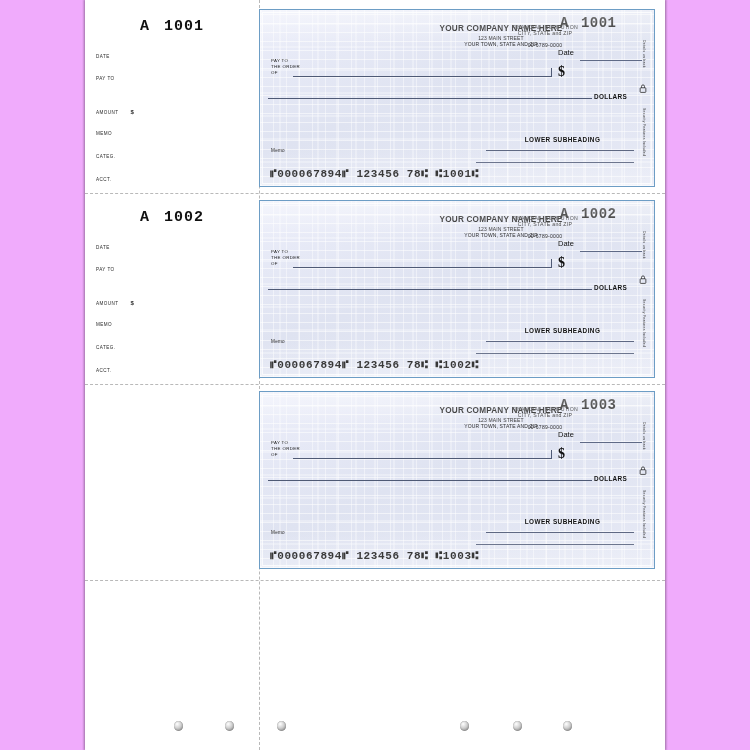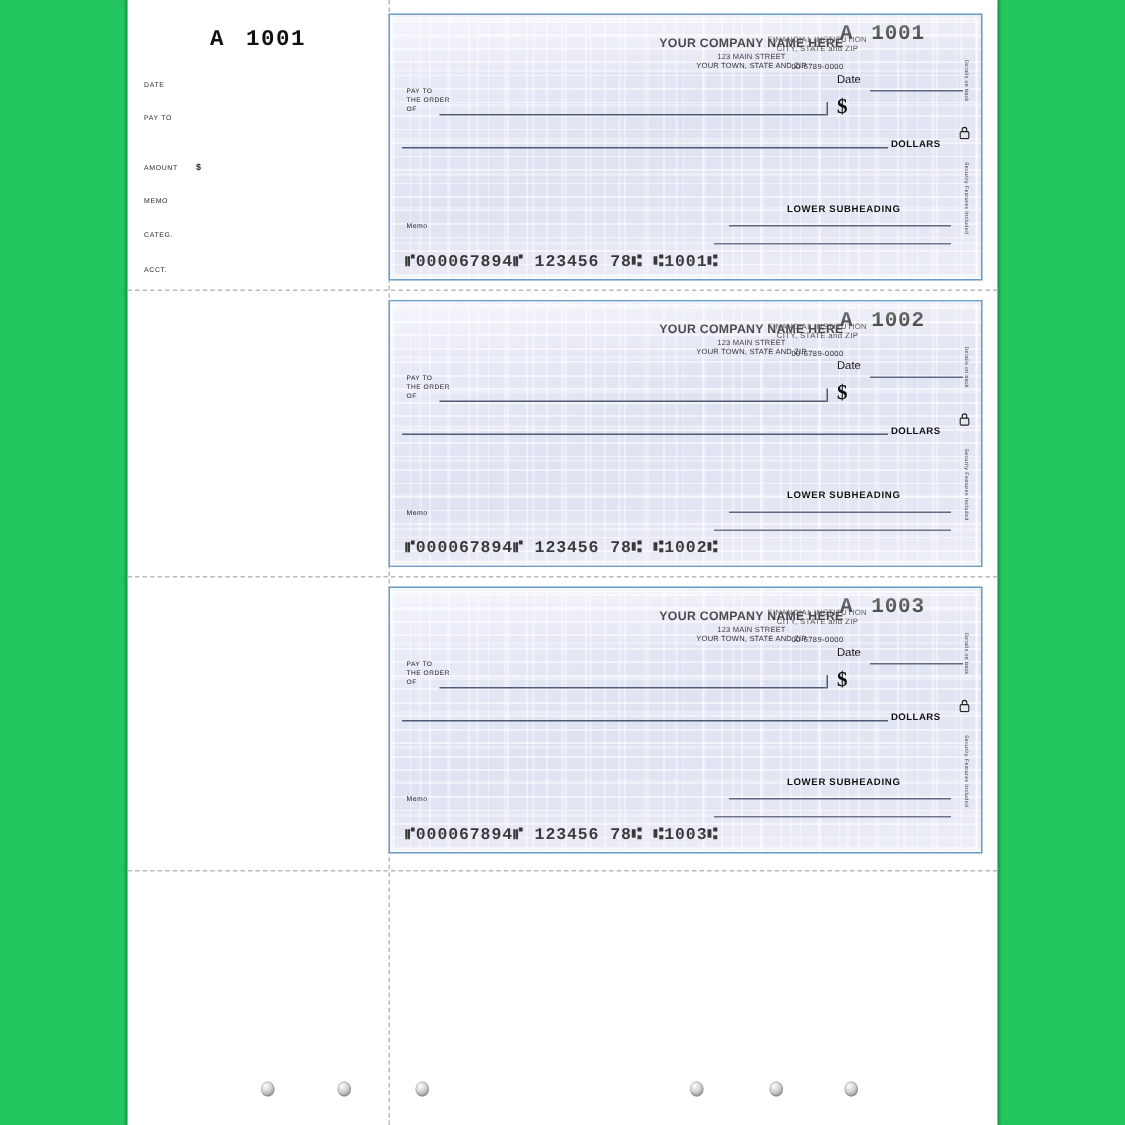--- a/index.html
+++ b/index.html
@@ -3,21 +3,21 @@
 <meta charset="utf-8">
 <style>
   html,body{margin:0;padding:0;background:#ffffff;}
   body{
     width:750px;height:750px;
     font-family:"Liberation Sans", sans-serif;
     -webkit-font-smoothing:antialiased;
   }
   .page{
     position:absolute;left:0;top:0;width:750px;height:750px;
-    background:#22c55e;overflow:hidden;
+    background:#f0abfc;overflow:hidden;
   }
   
   .sheet{
     position:absolute;left:85px;top:0px;width:580px;height:750px;
     background:#ffffff;
     box-shadow:-1px 0 2px rgba(0,0,0,.20), 1px 0 2px rgba(0,0,0,.20);
   }
   .sheet:before{content:"";position:absolute;left:-3px;top:0;width:3px;height:100%;
     background:linear-gradient(to left,rgba(0,0,0,.13),rgba(0,0,0,0));}
   .sheet:after{content:"";position:absolute;right:-3px;top:0;width:3px;height:100%;
@@ -214,20 +214,33 @@
         <rect x="1.2" y="5" width="7.6" height="6.2" rx="1" fill="none" stroke="#222" stroke-width="1"></rect>
         <path d="M3 5 V3.2 a2 2 0 0 1 4 0 V5" fill="none" stroke="#222" stroke-width="1"></path>
       </svg>
       <div class="vtext" style="left:13px;top:98px;">Security Features Included</div>
     </div>
     <div class="gloss"></div>
   </div>
 
   <div class="perf-h" style="top:193px;"></div>
 
+  <div class="stub" style="top:209px;height:170px;">
+    <div class="stub-num">
+      <span class="alpha">A</span><span>1002</span>
+    </div>
+    <div class="stub-lbl" style="top:36px;">DATE</div>
+    <div class="stub-lbl" style="top:58px;">PAY TO</div>
+    <div class="stub-lbl" style="top:91px;">
+      <span>AMOUNT</span><span class="dollar">$</span>
+    </div>
+    <div class="stub-lbl" style="top:113px;">MEMO</div>
+    <div class="stub-lbl" style="top:136px;">CATEG.</div>
+    <div class="stub-lbl" style="top:159px;">ACCT.</div>
+  </div>
 
   <div class="check" style="top:200px;">
     <div class="sec-pattern"></div>
     <div class="inner-line"></div>
 
     <div class="c-abs company">YOUR COMPANY NAME HERE</div>
     <div class="c-abs company-addr">
       <div>123 MAIN STREET</div>
       <div>YOUR TOWN, STATE AND ZIP</div>
     </div>

